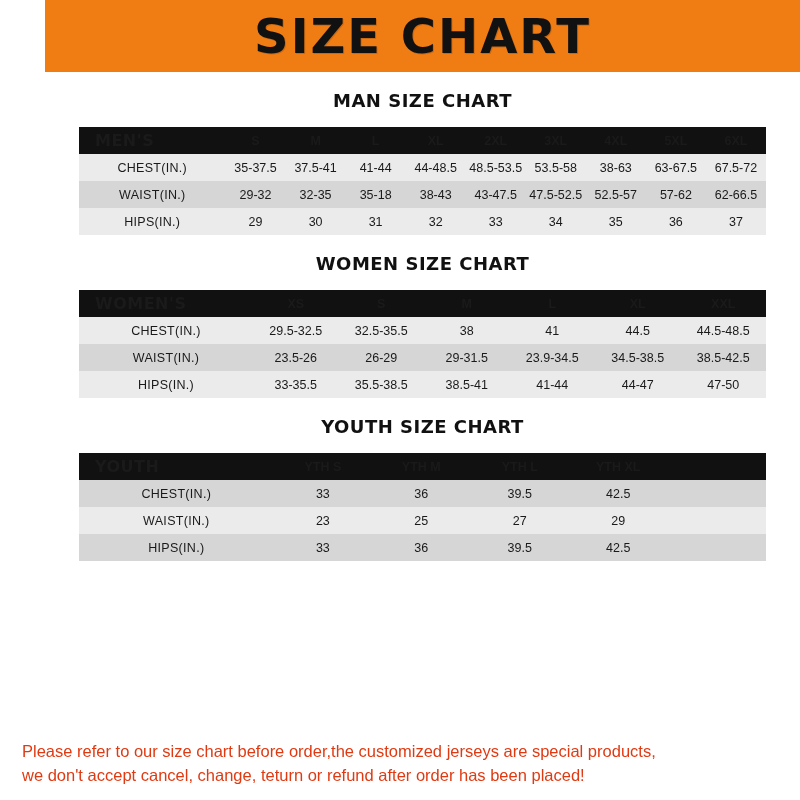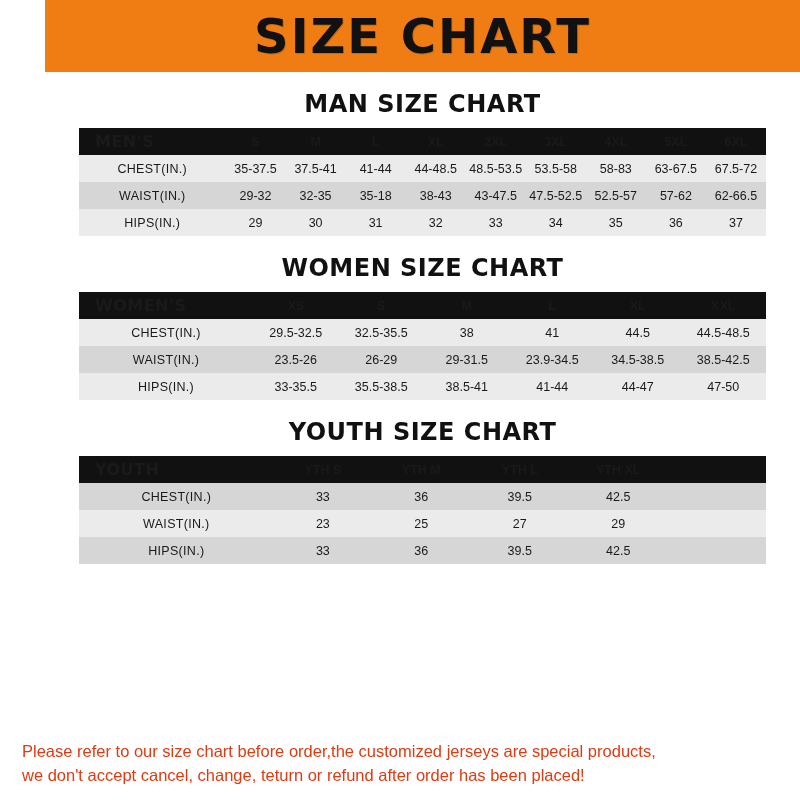--- a/index.html
+++ b/index.html
@@ -38,27 +38,27 @@
     letter-spacing: 2px;
     color: #111111;
     line-height: 1;
     text-shadow: 1px 1px 0 rgba(0,0,0,0.15);
   }
   
   .section-title {
     text-align: center;
     font-family: "DejaVu Sans", sans-serif;
     font-weight: bold;
-    font-size: 24px;
+    font-size: 18px;
     letter-spacing: 0.5px;
     color: #111111;
     margin: 18px 0 10px 0;
   }
   .table-wrap {
-    margin: 4px 34px;
+    margin: 16px 34px;
   }
   table.size-table {
     width: 100%;
     border-collapse: collapse;
     table-layout: fixed;
   }
   table.size-table th,
   table.size-table td {
     text-align: center;
     font-size: 12.5px;
@@ -134,21 +134,21 @@
       </thead>
       <tbody>
         <tr class="row-light">
           <td class="rowhead">CHEST(IN.)</td>
           <td>35-37.5</td>
           <td>37.5-41</td>
           <td>41-44</td>
           <td>44-48.5</td>
           <td>48.5-53.5</td>
           <td>53.5-58</td>
-          <td>58-83</td>
+          <td>38-63</td>
           <td>63-67.5</td>
           <td>67.5-72</td>
         </tr>
         <tr class="row-dark">
           <td class="rowhead">WAIST(IN.)</td>
           <td>29-32</td>
           <td>32-35</td>
           <td>35-18</td>
           <td>38-43</td>
           <td>43-47.5</td>

